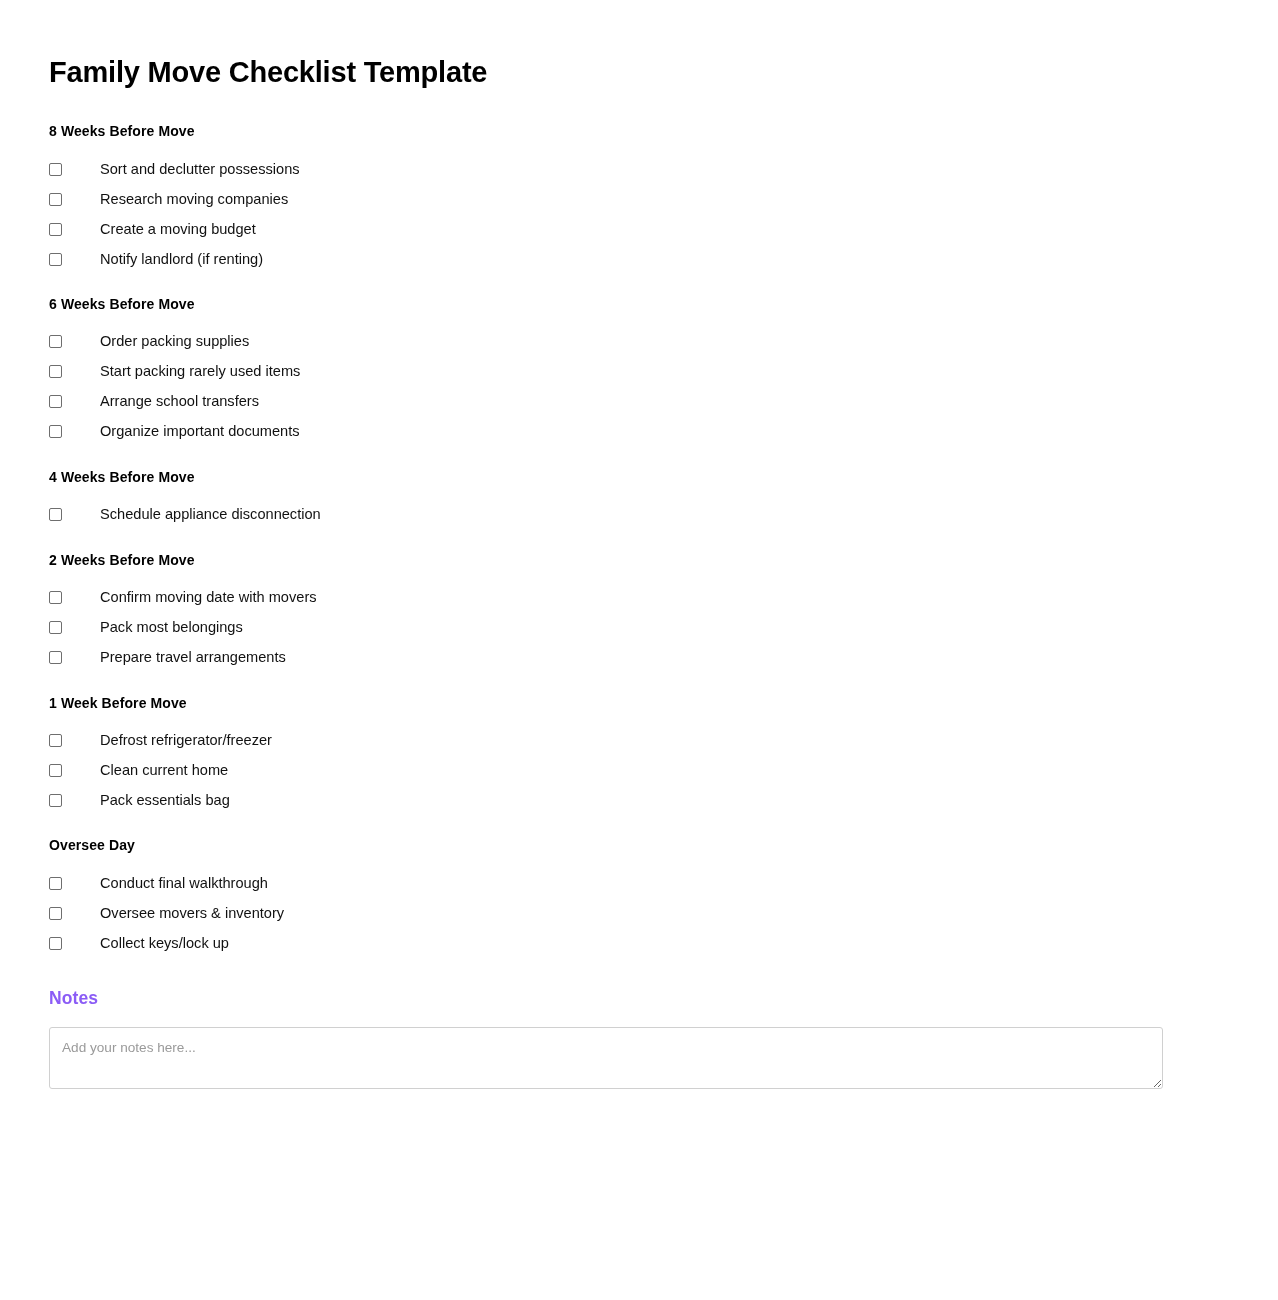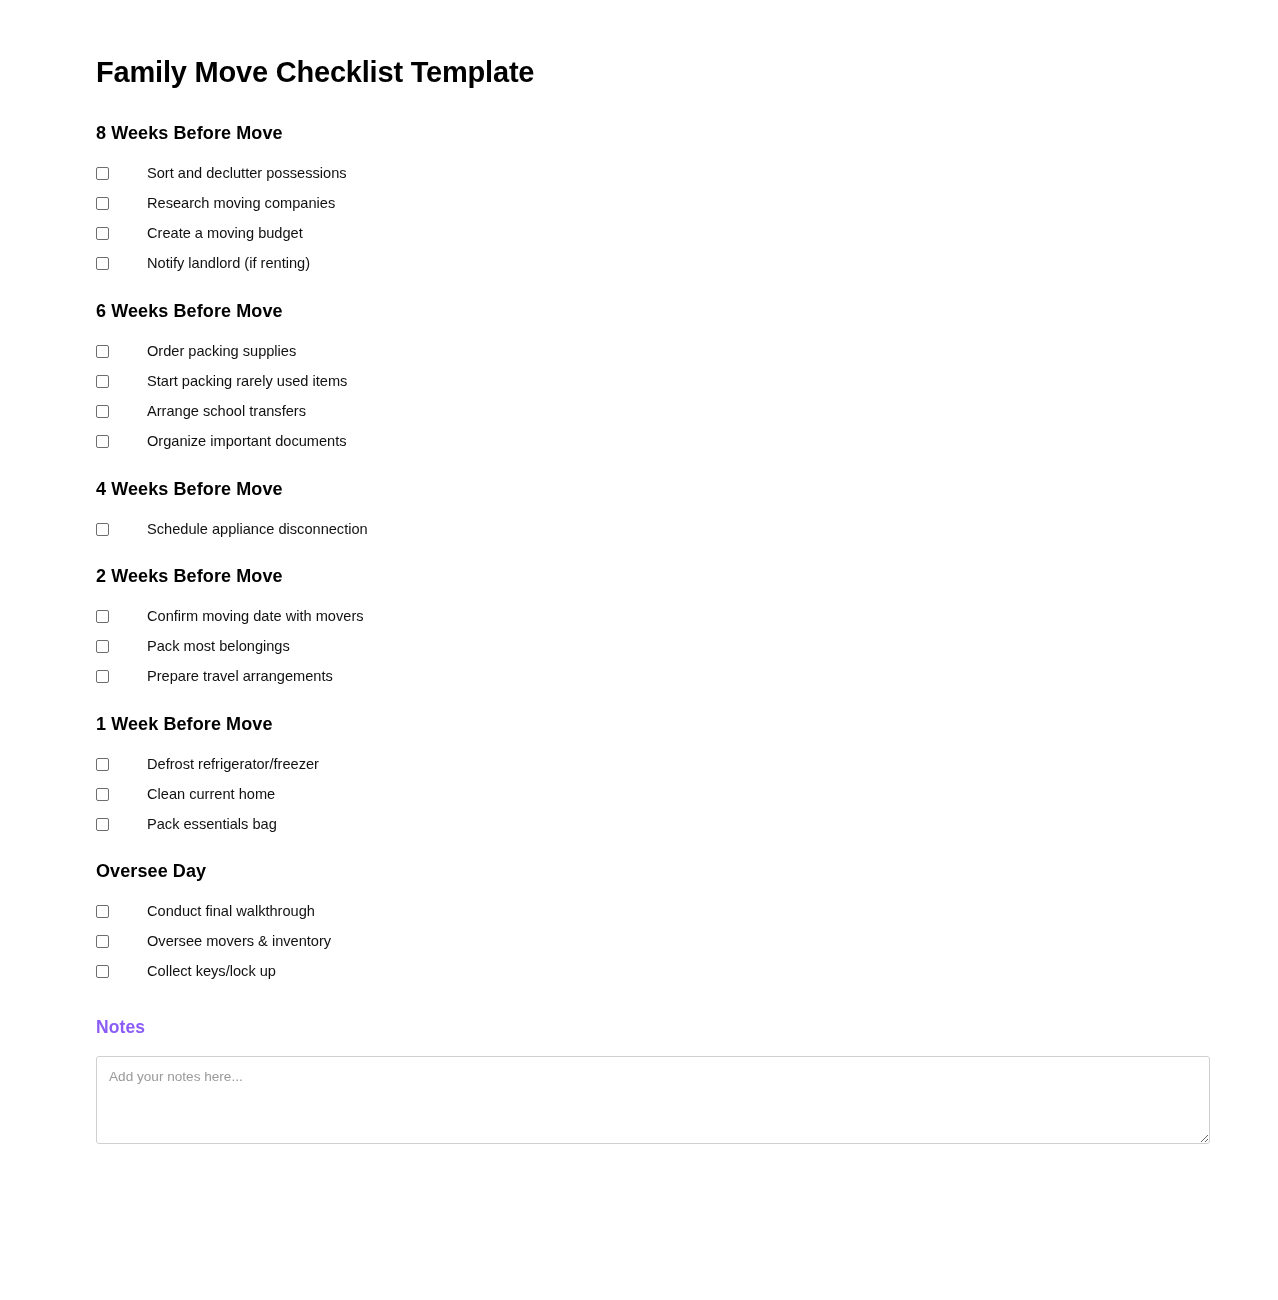--- a/index.html
+++ b/index.html
@@ -10,36 +10,36 @@
   }
   body {
     width: 1278px;
     height: 1300px;
     font-family: "Liberation Sans", sans-serif;
     color: #000000;
     -webkit-font-smoothing: antialiased;
     overflow: hidden;
   }
   .page {
-    padding: 56px 80px 0 96px;
+    padding: 56px 80px 0 49px;
     box-sizing: border-box;
   }
   .doc-title {
     font-size: 29px;
     font-weight: bold;
     line-height: 1.15;
     letter-spacing: -0.2px;
     margin: 0 0 34px 0;
     color: #000000;
   }
   .section {
     margin: 0 0 22px 0;
   }
   .section-heading {
-    font-size: 18px;
+    font-size: 14px;
     font-weight: bold;
     line-height: 1.2;
     letter-spacing: 0.1px;
     margin: 0 0 14px 0;
     color: #000000;
   }
   .check-list {
     list-style: none;
     margin: 0;
     padding: 0;
@@ -75,21 +75,21 @@
   .notes-heading {
     font-size: 17.5px;
     font-weight: bold;
     margin: 0 0 18px 0;
     letter-spacing: 0.1px;
     color: #8b5cf6;
   }
   .notes-area {
     display: block;
     width: 1114px;
-    height: 88px;
+    height: 62px;
     box-sizing: border-box;
     border: 1px solid #d0d0d0;
     border-radius: 3px;
     background: #ffffff;
     padding: 12px 12px;
     font-family: "Liberation Sans", sans-serif;
     font-size: 13.6px;
     color: #111111;
     resize: vertical;
     outline: none;

